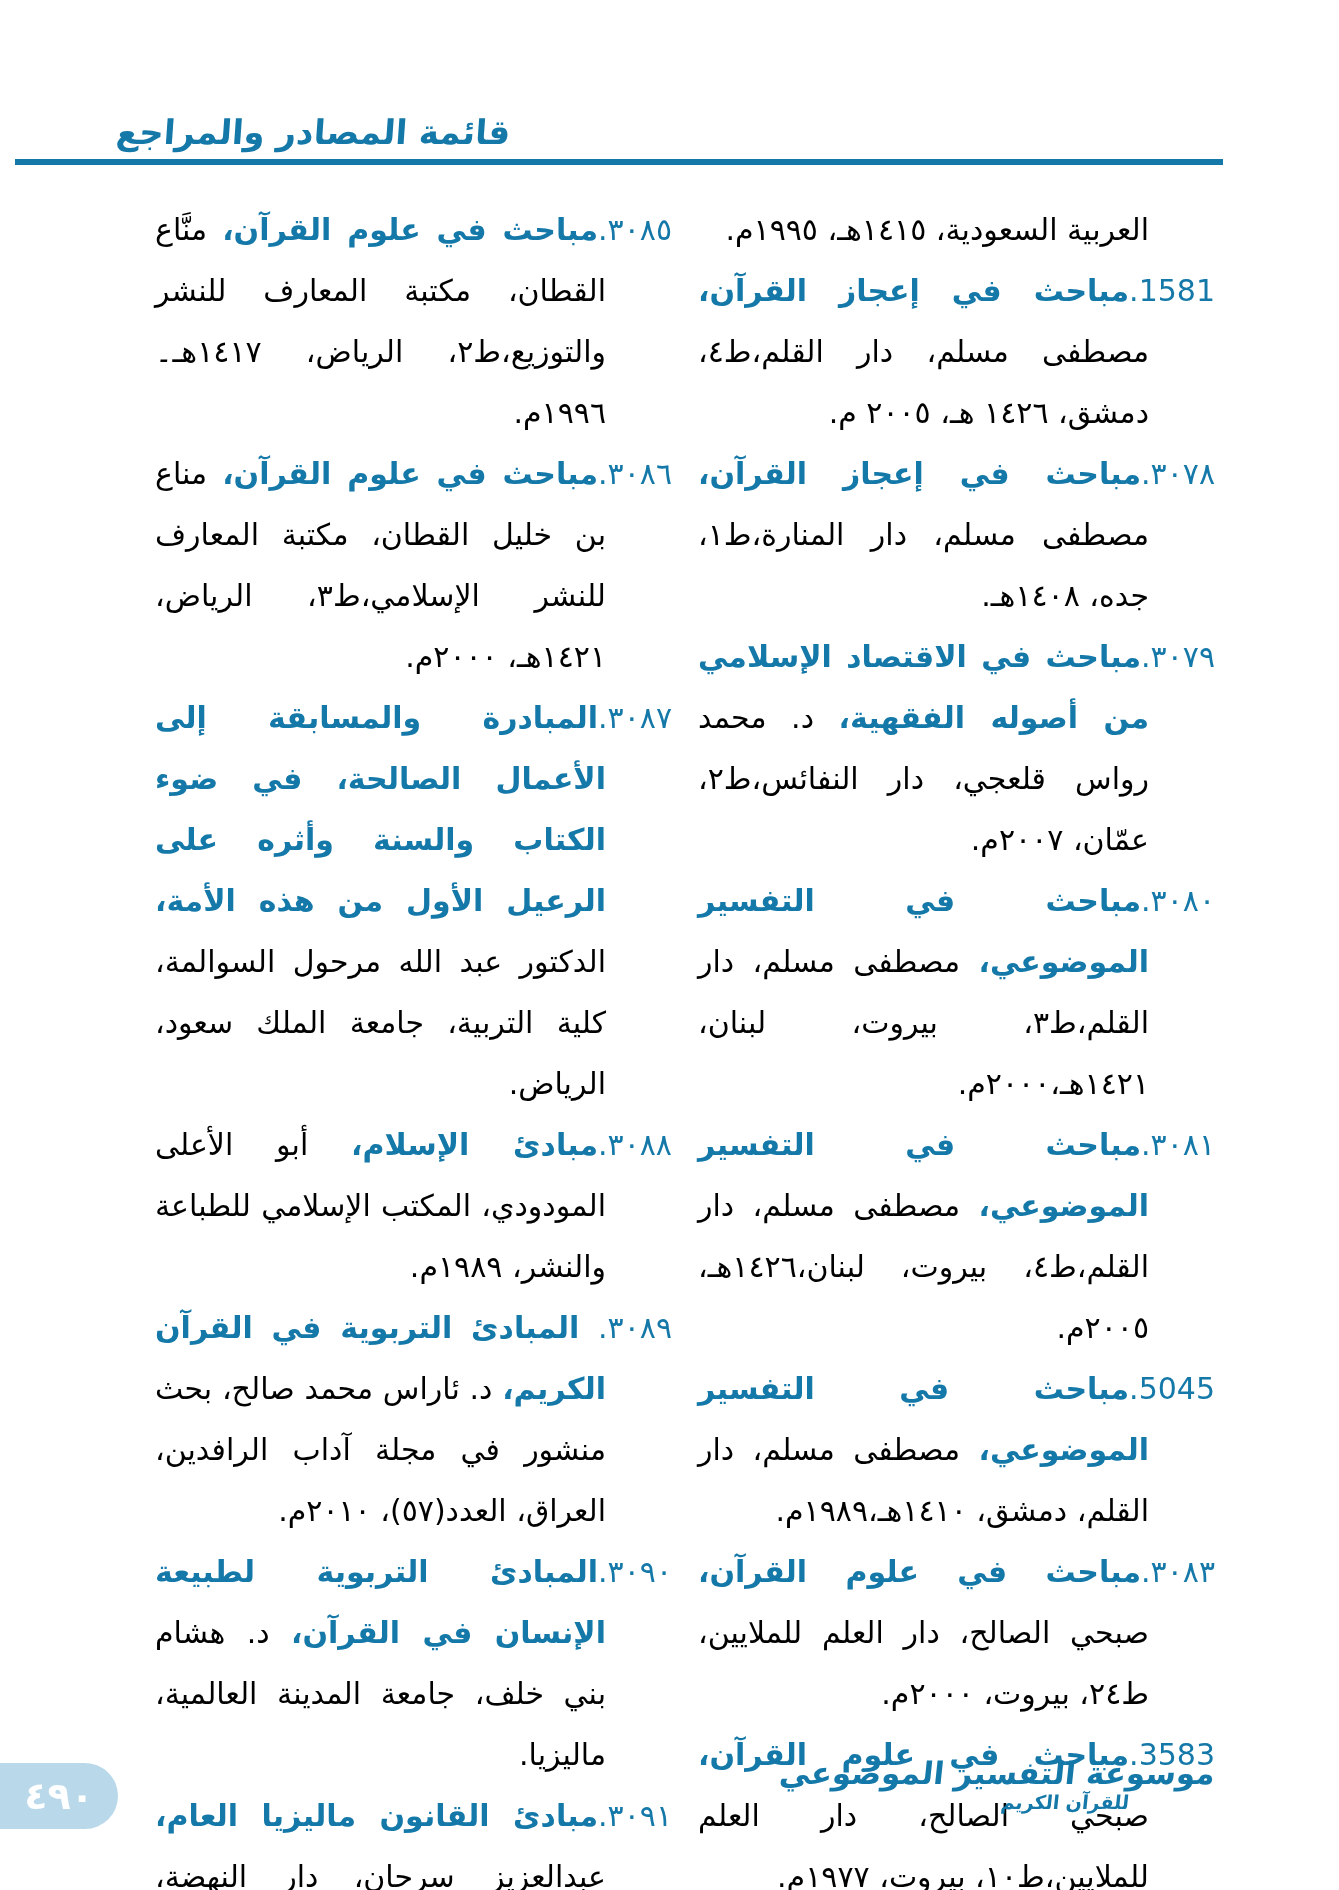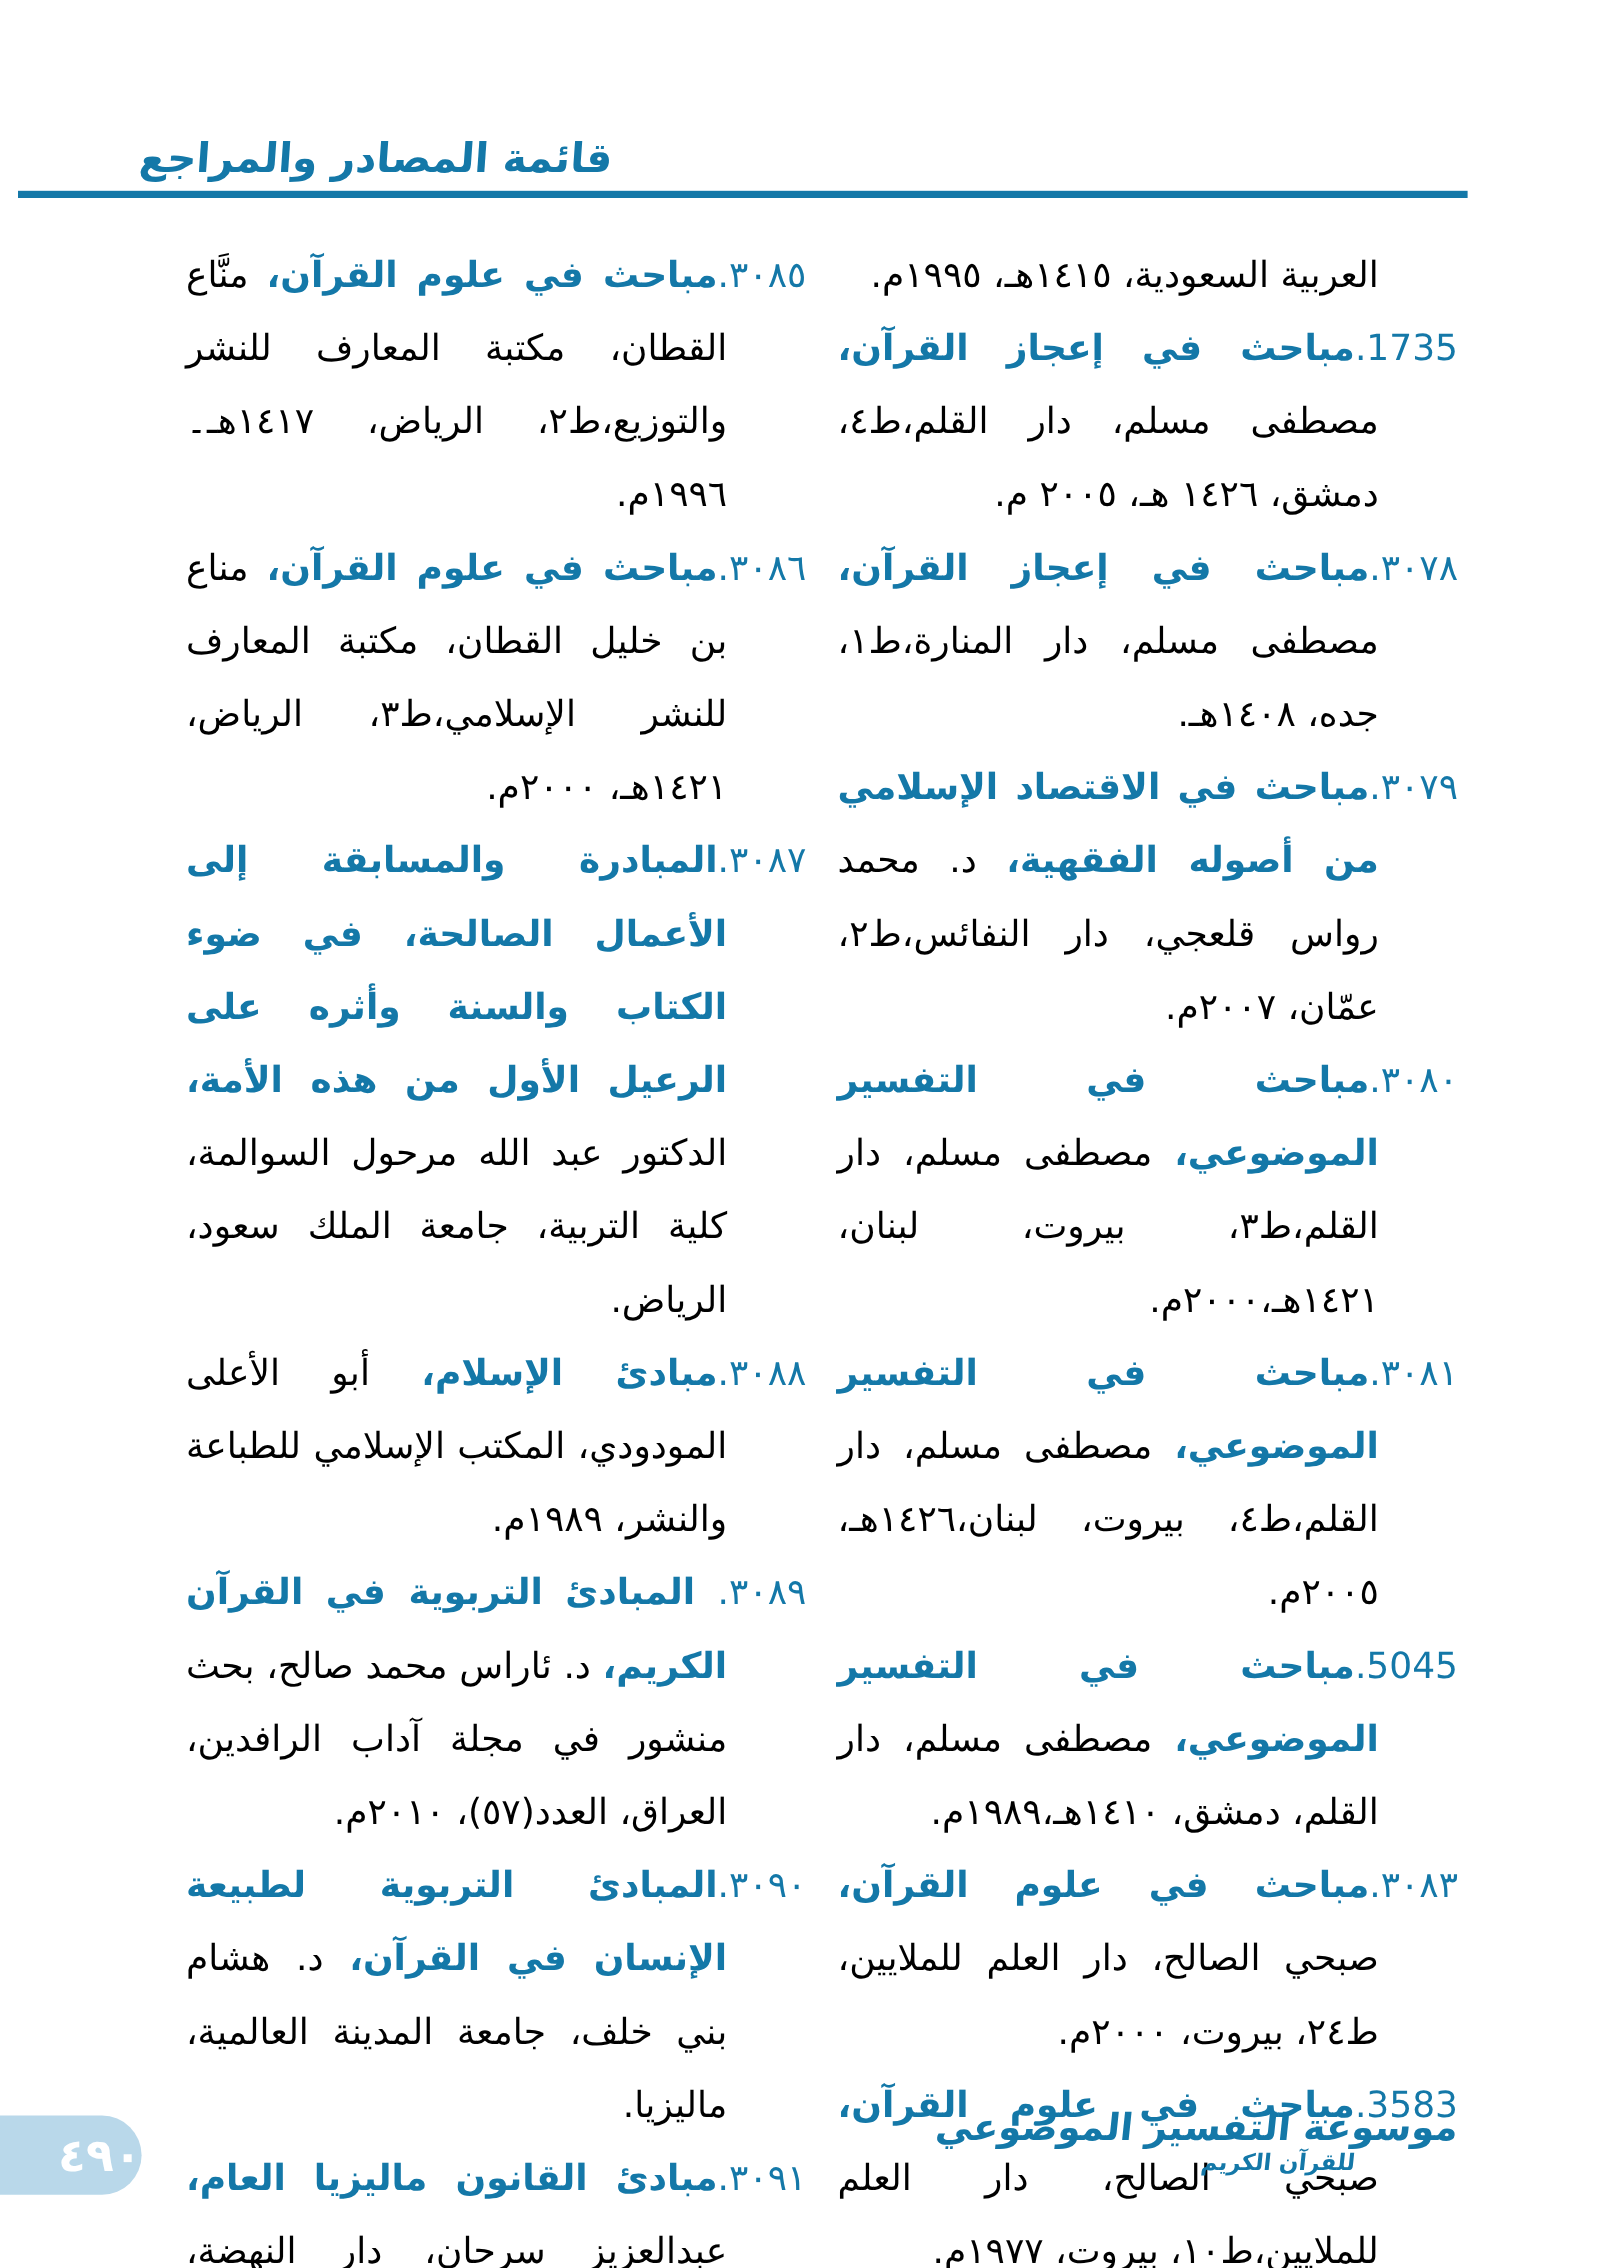--- a/index.html
+++ b/index.html
@@ -105,41 +105,42 @@
   .page-badge{
     position:absolute;
     left:0;            
     top:15px;
     width:118px;
     height:66px;
     background:var(--badge-bg);
     border-radius:0 36px 36px 0; 
     display:flex;
     align-items:center;
+    justify-content:center;
     color:var(--badge-text);
     font-size:38px;
     font-weight:bold;
     direction:rtl;
   }
 </style>
 </head>
 <body>
 
 <div class="page">
 
   <header class="hdr">
     <h1>قائمة المصادر والمراجع</h1>
     <div class="rule"></div>
   </header>
 
   <main class="cols">
     <div class="col">
     <p class="entry no-num"><span class="num"></span><span class="title"></span><span class="details">العربية السعودية، ١٤١٥هـ، ١٩٩٥م.</span></p>
 
-    <p class="entry"><span class="num">1735.</span><span class="title">مباحث في إعجاز القرآن،</span><span class="details"> مصطفى مسلم، دار القلم،ط٤، دمشق، ١٤٢٦ هـ، ٢٠٠٥ م.</span></p>
+    <p class="entry"><span class="num">1581.</span><span class="title">مباحث في إعجاز القرآن،</span><span class="details"> مصطفى مسلم، دار القلم،ط٤، دمشق، ١٤٢٦ هـ، ٢٠٠٥ م.</span></p>
 
     <p class="entry"><span class="num">٣٠٧٨.</span><span class="title">مباحث في إعجاز القرآن،</span><span class="details"> مصطفى مسلم، دار المنارة،ط١، جده، ١٤٠٨هـ.</span></p>
 
     <p class="entry"><span class="num">٣٠٧٩.</span><span class="title">مباحث في الاقتصاد الإسلامي من أصوله الفقهية،</span><span class="details"> د. محمد رواس قلعجي، دار النفائس،ط٢، عمّان، ٢٠٠٧م.</span></p>
 
     <p class="entry"><span class="num">٣٠٨٠.</span><span class="title">مباحث في التفسير الموضوعي،</span><span class="details"> مصطفى مسلم، دار القلم،ط٣، بيروت، لبنان، ١٤٢١هـ،٢٠٠٠م.</span></p>
 
     <p class="entry"><span class="num">٣٠٨١.</span><span class="title">مباحث في التفسير الموضوعي،</span><span class="details"> مصطفى مسلم، دار القلم،ط٤، بيروت، لبنان،١٤٢٦هـ، ٢٠٠٥م.</span></p>
 
     <p class="entry"><span class="num">5045.</span><span class="title">مباحث في التفسير الموضوعي،</span><span class="details"> مصطفى مسلم، دار القلم، دمشق، ١٤١٠هـ،١٩٨٩م.</span></p>

